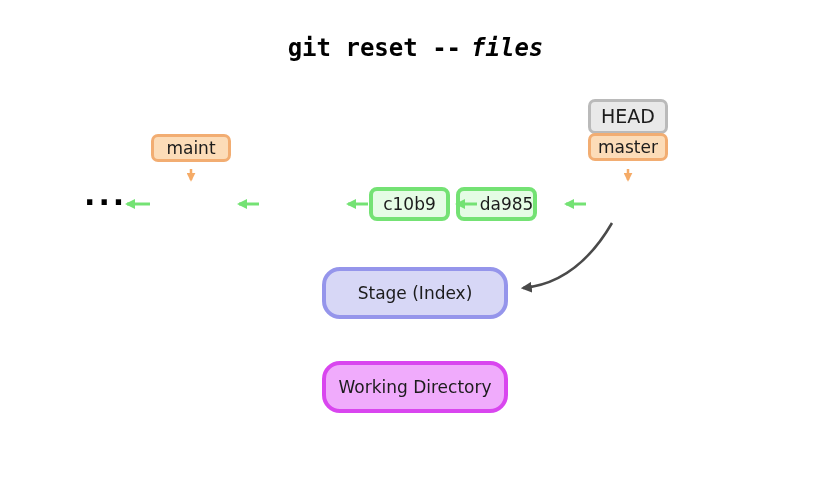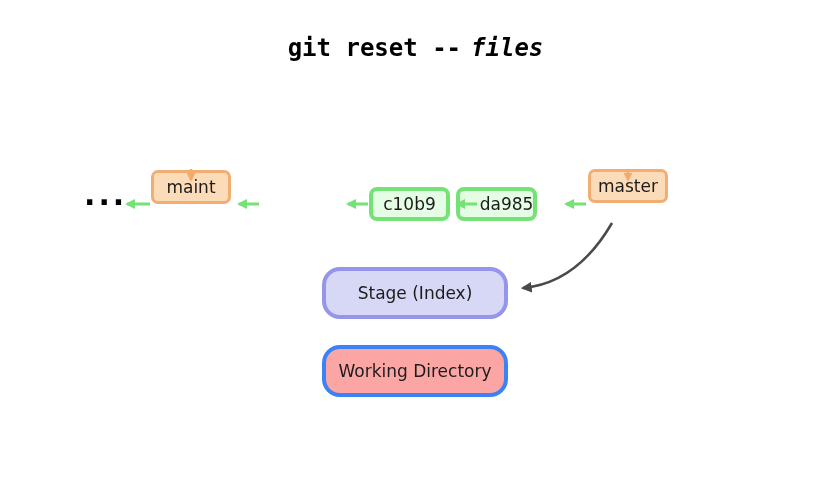--- a/index.html
+++ b/index.html
@@ -35,43 +35,42 @@
     top: 187px;
     width: 81px;
     height: 34px;
     border: 4px solid #74e274;
     background: #e5fce5;
     border-radius: 8px;
     font-size: 17px;
   }
   .branch {
     width: 80px;
-    height: 34px;
+    height: 28px;
     border: 3px solid #f2ad72;
     background: #fcdcb8;
     border-radius: 7px;
     font-size: 17px;
-    margin-top: 36px;
   }
   .head {
     left: 588px; top: 99px;
     width: 80px; height: 35px;
     border: 3px solid #bababa;
     background: #e9e9e9;
     border-radius: 7px;
     font-size: 19px;
   }
   .area {
     width: 186px;
     height: 52px;
     border-radius: 18px;
     font-size: 17px;
   }
   .stage   { left: 322px; top: 267px; border: 4px solid #9595eb; background: #d7d7f6; }
-  .workdir { left: 322px; top: 345px; border: 4px solid #3b82f6; background: #fca5a5; }
+  .workdir { left: 322px; top: 361px; border: 4px solid #d946ef; background: #f0abfc; }
   #ellipsis {
     position: absolute;
     left: 84px; top: 188px;
     font-size: 30px;
     font-weight: bold;
     letter-spacing: 3px;
     color: #000000;
     line-height: 30px;
   }
   #arrows {
@@ -80,20 +79,21 @@
     pointer-events: none;
   }
 </style>
 </head>
 <body>
 
 <div id="canvas">
 
   <div id="diagram-title"><span>git reset --</span><span class="arg">files</span></div>
 
+  <div class="box head">HEAD</div>
   <div class="box branch" style="left:588px; top:133px;text-align:center;">master</div>
 
   <div class="box branch" style="left:151px; top:134px;">maint</div>
 
   <div class="box commit" style="left:369px;">c10b9</div>
   <div class="box commit" style="left:456px;padding-left:20px;">da985</div>
 
   <div id="ellipsis">···</div>
 
   <div class="box area stage">Stage (Index)</div>

